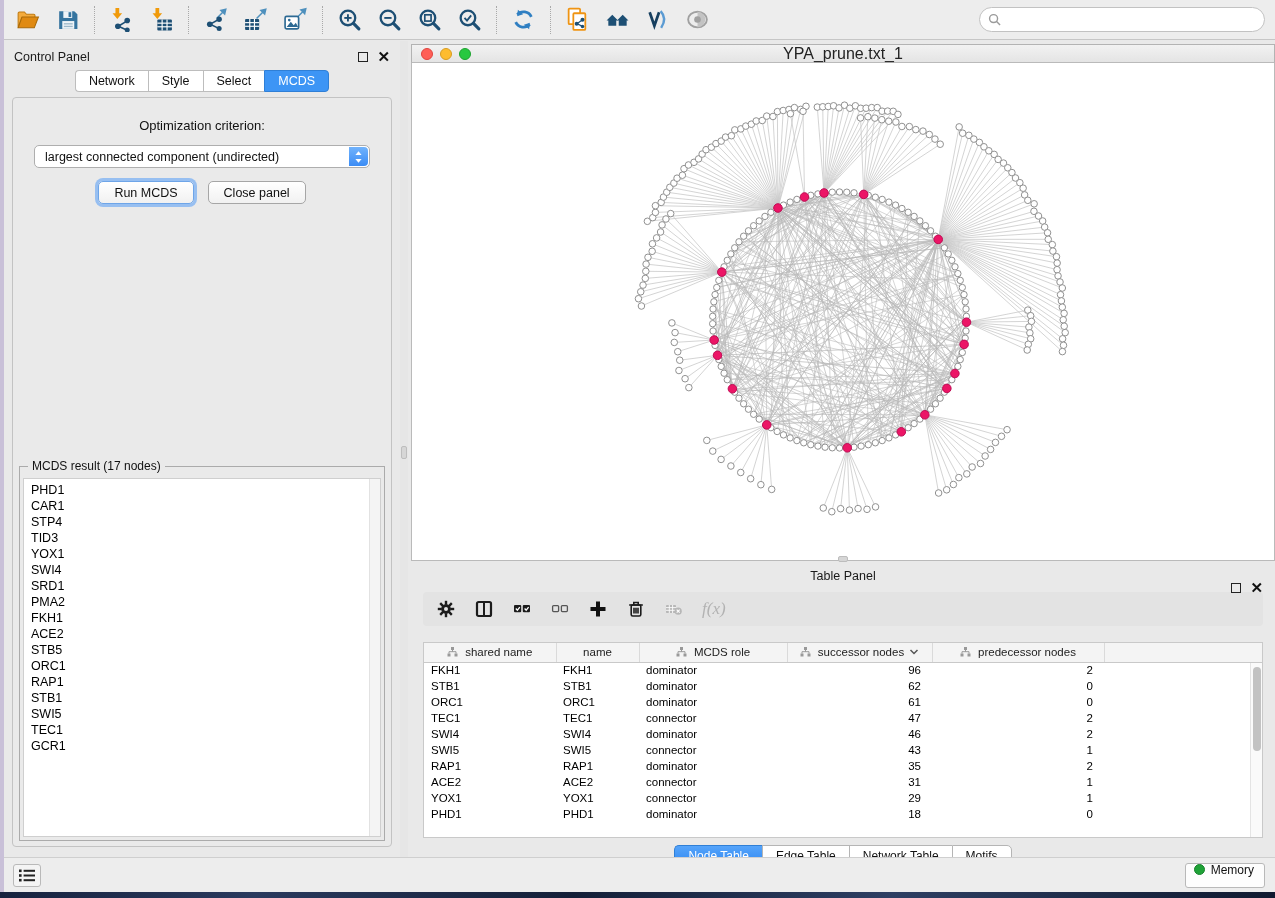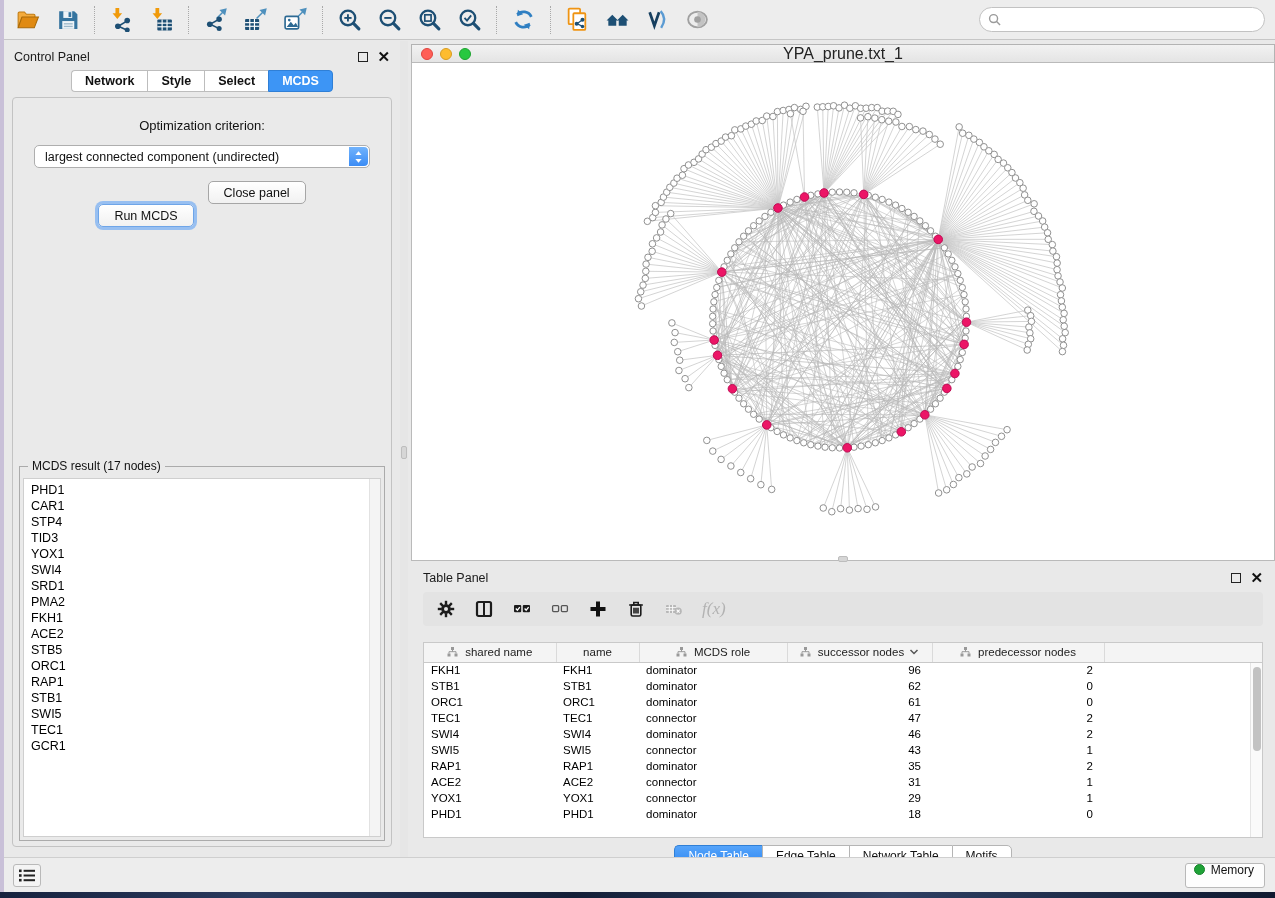--- a/index.html
+++ b/index.html
@@ -24,38 +24,38 @@
   .search-wrap input { border:none; outline:none; flex:1; font-size:12px; background:transparent;
                        font-family:"Liberation Sans",sans-serif; }
 
   
   .control-panel { position:absolute; left:0; top:41px; width:396px; bottom:35px; background:#e9e9e9; }
   .cp-header { height:26px; display:flex; align-items:center; padding:6px 10px 0; }
   .cp-title { font-size:12.5px; color:#1a1a1a; }
   .panel-btns { margin-left:auto; display:flex; align-items:center; gap:9px; }
   .float-btn { width:10px; height:10px; border:1.6px solid #222; display:inline-block; }
   .close-btn { font-size:15px; font-weight:bold; color:#111; line-height:10px; cursor:default; }
-  .cp-tabs { position:relative; z-index:2; margin-top:3px; display:flex; justify-content:center;font-weight:bold; }
+  .cp-tabs { position:relative; z-index:2; margin-top:3px; display:flex; justify-content:center; }
   .cp-tab { font-size:12.5px; padding:3px 13px; background:#fff; border:1px solid #bdbdbd; border-right:none;
             color:#111; }
   .cp-tab:first-child { border-radius:4px 0 0 4px; }
   .cp-tab:last-child  { border-radius:0 4px 4px 0; border-right:1px solid #bdbdbd; }
   .cp-tab.active { background:#3d95f5; color:#fff; border-color:#2f7fd6; }
   .cp-content { position:absolute; left:8px; right:8px; top:56px; bottom:10px; background:#eaeaea;
                 border:1px solid #c3c3c3; border-radius:4px; }
   .opt-label { text-align:center; margin-top:20px; font-size:13px; color:#111; }
   .select { position:relative; width:336px; height:23px; margin:12px auto 0; background:#fff;
             border:1px solid #aeaeae; border-radius:5px; font-size:12.5px; color:#111;
             display:flex; align-items:center; padding:0 24px 0 10px; }
   .select .stepper { position:absolute; right:1px; top:1px; bottom:1px; width:19px; border-radius:0 4px 4px 0;
             background:linear-gradient(#71b3fc,#3b8cf5); display:flex; align-items:center; justify-content:center; }
   .btn-row { display:flex; justify-content:center; gap:14px; margin-top:13px; }
   .btn { height:23px; padding:0 15px; font-size:12.5px; color:#111; background:linear-gradient(#ffffff,#f1f1f1);
          border:1px solid #a6a6a6; border-radius:5px; font-family:"Liberation Sans",sans-serif; }
-  .btn.focused { box-shadow:0 0 0 3px rgba(106,168,245,.65); border-color:#6ea5e8;margin-top:23px; }
+  .btn.focused { box-shadow:0 0 0 3px rgba(106,168,245,.65); border-color:#6ea5e8; }
 
   .mcds-group { position:absolute; left:6px; right:6px; top:368px; bottom:5px;
                 border:1px solid #ababab; }
   .mcds-legend { position:absolute; top:-8px; left:8px; background:#eaeaea; padding:0 4px; font-size:12px; color:#111; }
   .mcds-list { position:absolute; left:3px; right:3px; top:11px; bottom:3px; background:#fff;
                border:1px solid #cfcfcf; overflow:hidden; }
   .mcds-scroll { position:absolute; right:0; top:0; bottom:0; width:11px; background:#f4f4f4; border-left:1px solid #e2e2e2; }
   .mcds-items { position:absolute; left:0; right:12px; top:3px; }
   .mcds-item { font-size:12.5px; line-height:16px; padding-left:7px; color:#000; }
 
@@ -77,21 +77,21 @@
   .light.yellow { background:#febc2e; border:1px solid #d89c20; }
   .light.green  { background:#28c840; border:1px solid #1da32f; }
   .net-canvas { position:absolute; left:0; right:0; top:19px; bottom:0; background:#fff;
                 border:1px solid #bababa; border-top:none; }
   .net-canvas svg { width:100%; height:100%; display:block; }
   .h-grip { position:absolute; left:calc(50% - 5px); bottom:-2px; width:10px; height:6px; background:#d6d6d6;
             border:1px solid #bdbdbd; border-radius:2px; }
 
   
   .table-panel { position:absolute; left:3px; right:0; top:524px; bottom:0; background:#e9e9e9; }
-  .tp-header { height:22px; display:flex; align-items:center; padding:4px 12px 0; }
+  .tp-header { height:22px; display:flex; align-items:center; padding:4px 12px 0;flex-direction:column; }
   .tp-title { font-size:12.5px; color:#1a1a1a; }
   .tp-toolbar { margin:5px 12px 16px; height:34px; background:#e3e3e3; border-radius:4px;
                 display:flex; align-items:center; gap:19px; padding:0 13px; }
   .tp-tool { width:19px; height:19px; display:flex; align-items:center; justify-content:center; }
   .tp-tool svg { width:18px; height:18px; }
   .fx-label { font-family:"Liberation Serif",serif; font-style:italic; font-size:17px; color:#b2b2b2; }
 
   .tp-tablewrap { position:relative; margin:8px 12px 0; background:#fff; border:1px solid #c9c9c9; height:196px; overflow:hidden; }
   table.node-table { border-collapse:collapse; table-layout:fixed; width:100%; }
   .node-table col.c0 { width:132px; } .node-table col.c1 { width:83px; } .node-table col.c2 { width:148px; }

